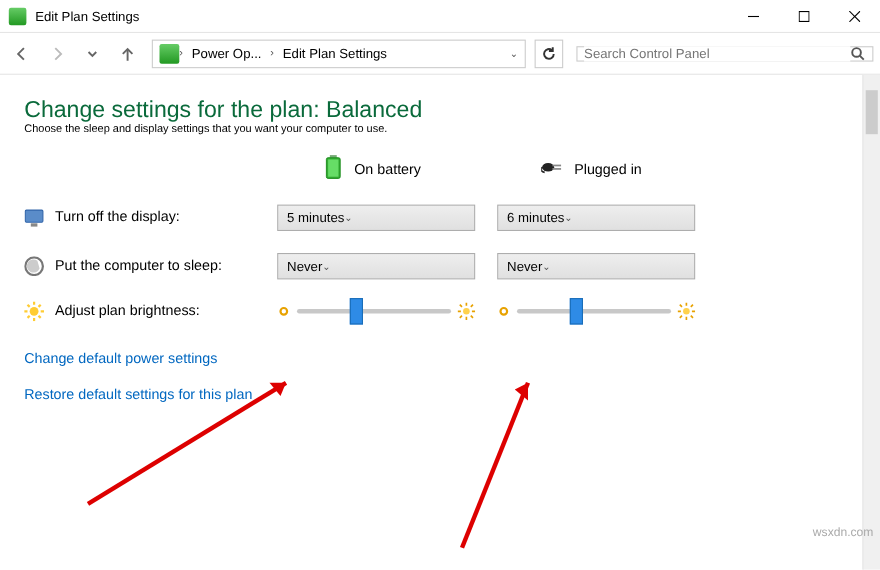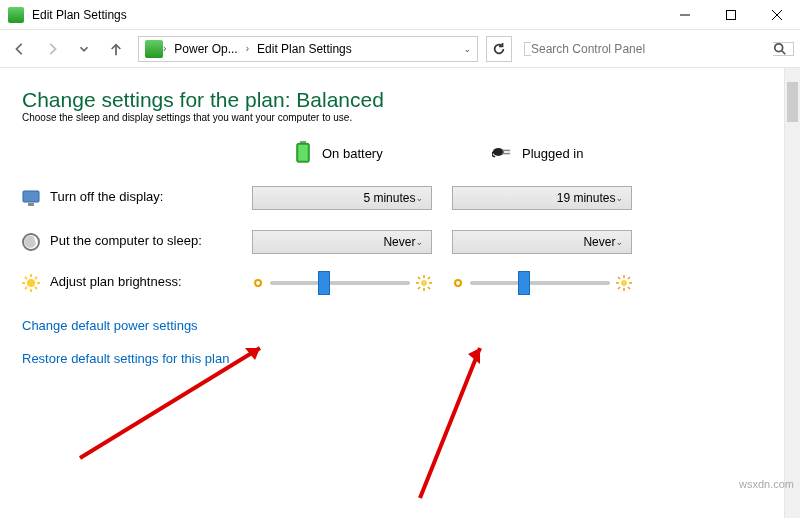--- a/index.html
+++ b/index.html
@@ -33,21 +33,21 @@
   h1 { font-size: 21px; font-weight: normal; color: #0a6a3b; }
   .desc { font-size: 10px; margin-bottom: 18px; }
 
   .grid { display: grid; grid-template-columns: 230px 200px 200px; row-gap: 20px; align-items: center; }
   .head-cell { display: flex; align-items: center; gap: 8px; padding-left: 40px; }
   .batt-icon svg, .plug-icon svg { width: 22px; height: 22px; }
   .row-label { display: flex; align-items: flex-start; gap: 10px; }
   .row-label .ico { width: 18px; height: 18px; display: flex; align-items: center; justify-content: center; }
   .row-label .ico svg { width: 18px; height: 18px; }
 
-  .dd { height: 24px; width: 180px; border: 1px solid #adadad; background: linear-gradient(#eee,#e0e0e0); display: flex; align-items: center; padding: 0 8px; font-size: 12px; justify-content: flex-end; }
+  .dd { height: 24px; width: 180px; border: 1px solid #adadad; background: linear-gradient(#eee,#e0e0e0); display: flex; align-items: center; padding: 0 8px; font-size: 12px; justify-content: flex-start; }
   .dd .chev2 { font-size: 9px; color: #555; }
 
   .slider-cell { display: flex; align-items: center; gap: 6px; width: 180px; }
   .sun-sm svg, .sun-lg svg { display:block; }
   .track { position: relative; flex: 1; height: 4px; background: #c8c8c8; border-radius: 2px; }
   .thumb-s { position: absolute; top: -10px; width: 12px; height: 24px; background: #2e8be6; border: 1px solid #1a6db8; left: 48px; }
 
   .link { color: #0067c0; font-size: 13px; margin-top: 26px; cursor: pointer; }
   .link.two { margin-top: 18px; }
 
@@ -160,21 +160,21 @@
             <rect x="6" y="14" width="6" height="3" fill="#888"></rect>
           </svg>
         </span>
       <span>Turn off the display:</span>
     </div>
     <div class="dd">
       <span>5 minutes</span>
       <span class="chev2">⌄</span>
     </div>
     <div class="dd">
-      <span>19 minutes</span>
+      <span>6 minutes</span>
       <span class="chev2">⌄</span>
     </div>
 
     <div class="row-label">
       <span class="ico">
           <svg viewBox="0 0 18 18">
             <circle cx="9" cy="9" r="8" fill="none" stroke="#777" stroke-width="2"></circle>
             <path d="M12 4 A6 6 0 1 0 14 11" fill="#ccc"></path>
           </svg>
         </span>

